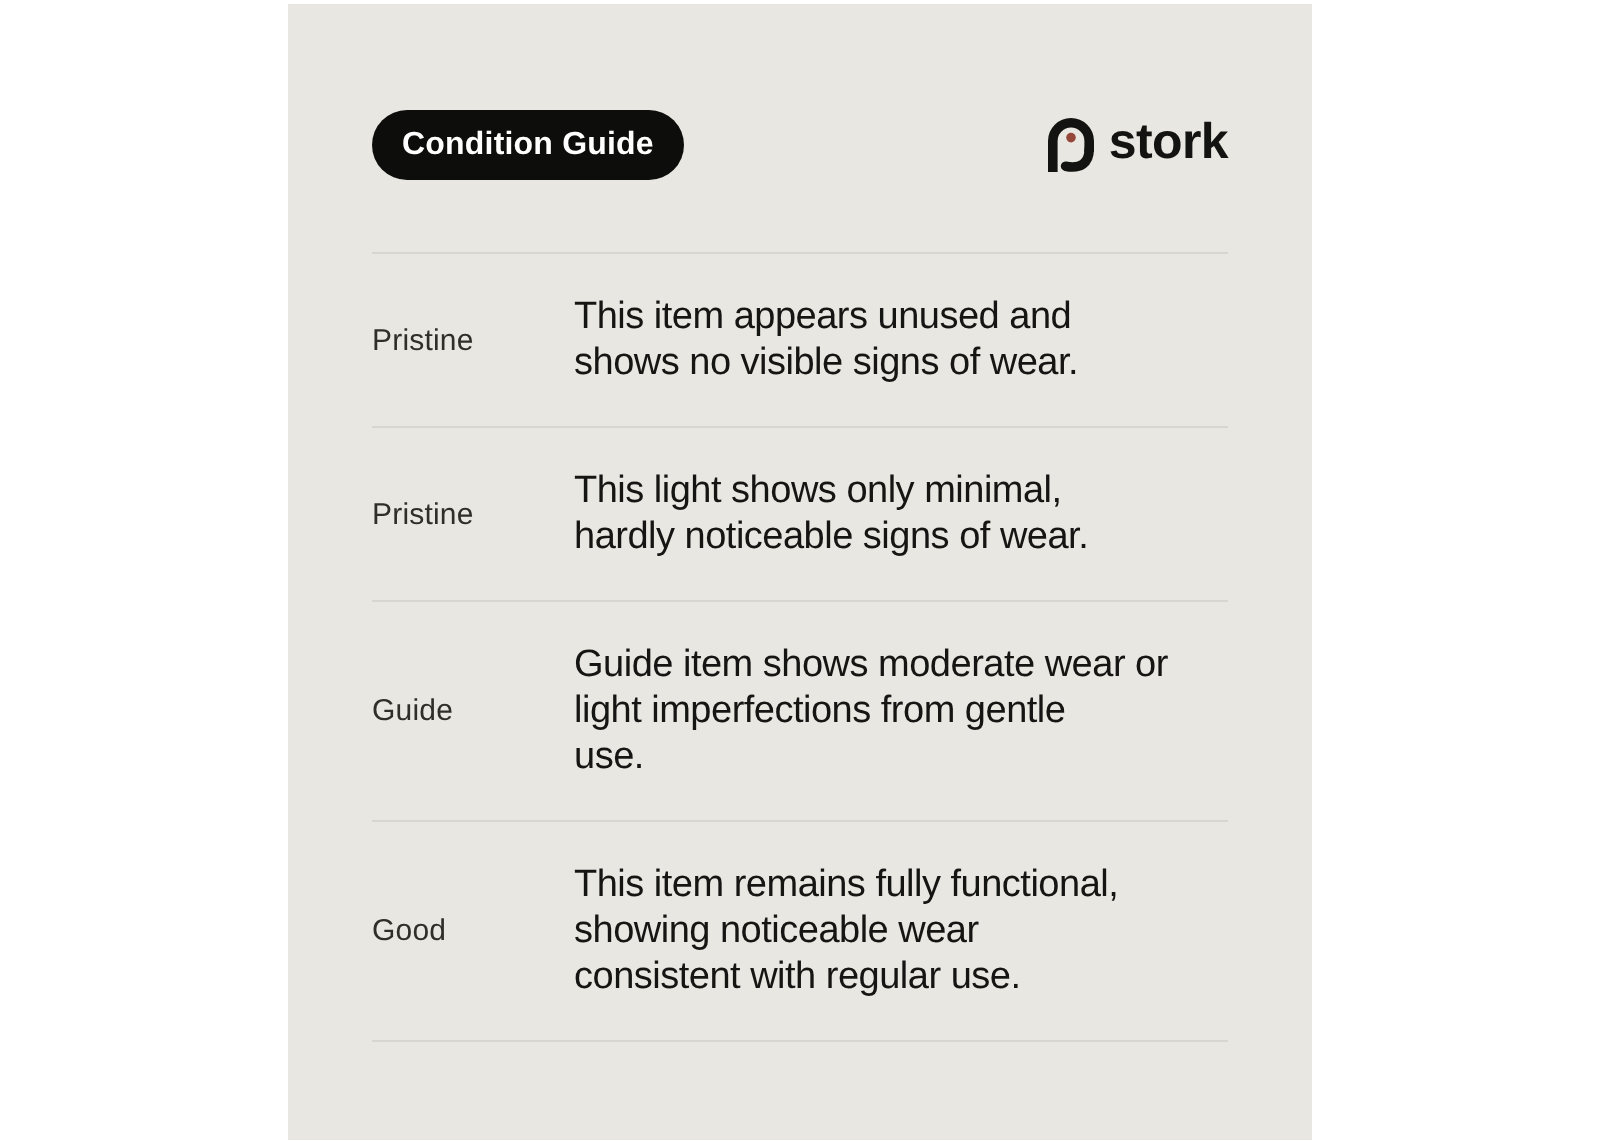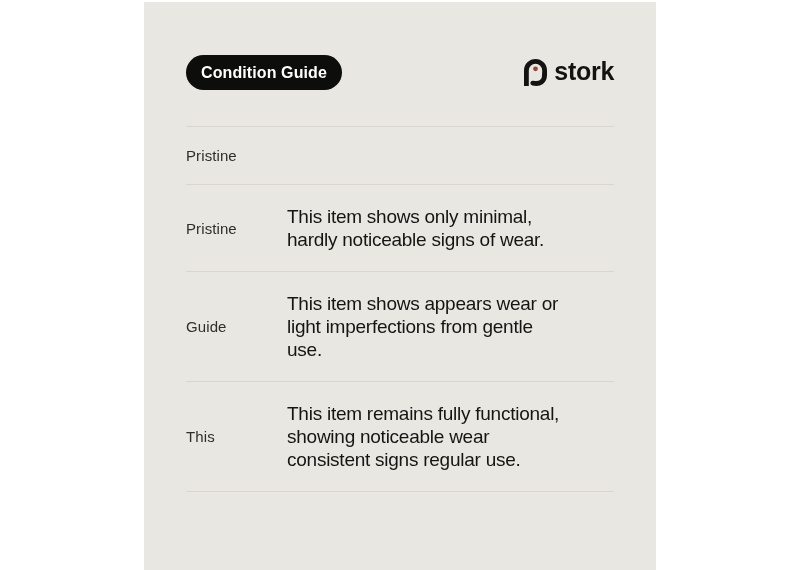--- a/index.html
+++ b/index.html
@@ -110,36 +110,38 @@
         </svg>
       </span>
       <span class="brand-name">stork</span>
     </div>
   </div>
 
   <div class="rows">
 
     <div class="row">
       <div class="row-label">Pristine</div>
+      <div class="row-desc">This item appears unused and
+shows no visible signs of wear.</div>
     </div>
 
     <div class="row">
       <div class="row-label">Pristine</div>
-      <div class="row-desc">This item shows only minimal,
+      <div class="row-desc">This light shows only minimal,
 hardly noticeable signs of wear.</div>
     </div>
 
     <div class="row">
       <div class="row-label">Guide</div>
-      <div class="row-desc">This item shows appears wear or
+      <div class="row-desc">Guide item shows moderate wear or
 light imperfections from gentle
 use.</div>
     </div>
 
     <div class="row">
-      <div class="row-label">This</div>
+      <div class="row-label">Good</div>
       <div class="row-desc">This item remains fully functional,
 showing noticeable wear
-consistent signs regular use.</div>
+consistent with regular use.</div>
     </div>
 
   </div>
 </div>
 
 </body></html>

